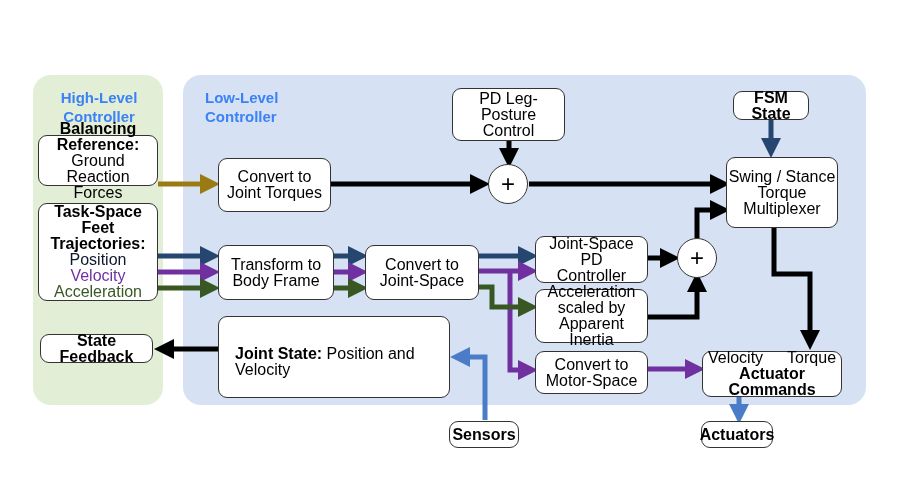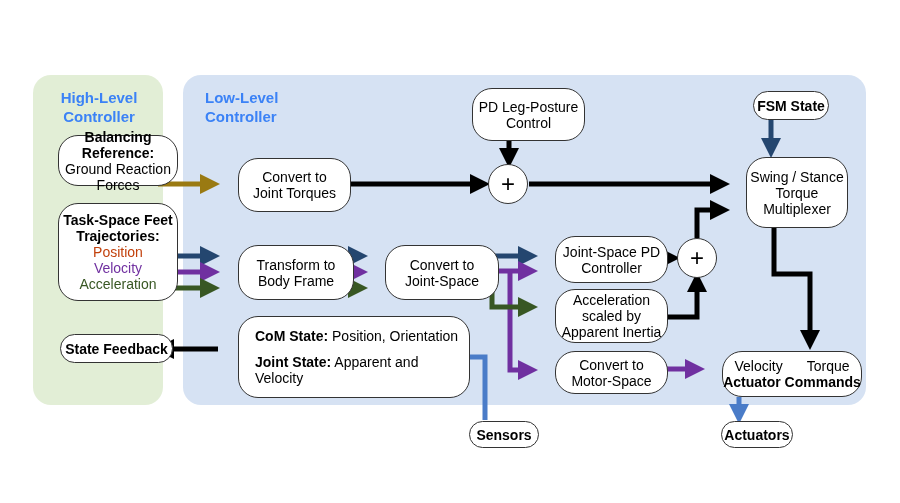--- a/index.html
+++ b/index.html
@@ -1,23 +1,23 @@
 <!DOCTYPE html>
 <html><head>
 <meta charset="utf-8">
 <style>
   html, body { margin:0; padding:0; background:#ffffff; }
   body { width:900px; height:503px; position:relative; overflow:hidden; font-family:"Liberation Sans", sans-serif; color:#000; }
   .panel { position:absolute; border-radius:18px; }
   #hl-panel { left:33px; top:75px; width:130px; height:330px; background:#e2eed6; }
   #ll-panel { left:183px; top:75px; width:683px; height:330px; background:#d6e2f3; }
   .panel-title { position:absolute; font-weight:bold; font-size:15px; line-height:19px; color:#3b82f6; }
-  .box { position:absolute; background:#fff; border:1.3px solid #333; border-radius:20px; box-sizing:border-box;
+  .box { position:absolute; background:#fff; border:1.3px solid #333; border-radius:9px; box-sizing:border-box;
          display:flex; flex-direction:column; align-items:center; justify-content:center; text-align:center;
-         font-size:14px; line-height:16px;margin-left:20px; }
+         font-size:16px; line-height:16px; }
   .box .b { font-weight:bold; }
   .circle { position:absolute; width:40px; height:40px; border-radius:50%; background:#fff; border:1.3px solid #333;
             box-sizing:border-box; display:flex; align-items:center; justify-content:center; font-size:24px; line-height:24px; }
   svg#arrows { position:absolute; left:0; top:0; }
   .left-text { text-align:left; align-items:flex-start; padding-left:16px; }
   .row { display:flex; gap:24px; }
 </style>
 </head>
 <body>
 
@@ -102,21 +102,21 @@
 
 <div class="box" style="left:38px;top:135px;width:120px;height:51px;">
   <div class="b">Balancing</div>
   <div class="b">Reference:</div>
   <div>Ground Reaction</div>
   <div>Forces</div>
 </div>
 <div class="box" style="left:38px;top:203px;width:120px;height:98px;">
   <div class="b">Task-Space Feet</div>
   <div class="b">Trajectories:</div>
-  <div style="color:#c2410c">Position</div>
+  <div style="color:#0f172a">Position</div>
   <div style="color:#7030a0">Velocity</div>
   <div style="color:#385723">Acceleration</div>
 </div>
 <div class="box" style="left:40px;top:334px;width:113px;height:29px;">
   <div class="b">State Feedback</div>
 </div>
 
 <div class="box" style="left:218px;top:158px;width:113px;height:54px;">
   <div>Convert to</div>
   <div>Joint Torques</div>
@@ -124,21 +124,21 @@
 <div class="box" style="left:452px;top:88px;width:113px;height:53px;">
   <div>PD Leg-Posture</div>
   <div>Control</div>
 </div>
 <div class="circle" style="left:488px;top:164px;">
     <span>+</span>
   </div>
 <div class="box" style="left:733px;top:91px;width:76px;height:29px;">
   <div class="b">FSM State</div>
 </div>
-<div class="box" style="left:726px;top:157px;width:102px;height:71px;">
+<div class="box" style="left:726px;top:157px;width:112px;height:71px;">
   <div>Swing / Stance</div>
   <div>Torque</div>
   <div>Multiplexer</div>
 </div>
 <div class="box" style="left:218px;top:245px;width:116px;height:55px;">
   <div>Transform to</div>
   <div>Body Frame</div>
 </div>
 <div class="box" style="left:365px;top:245px;width:114px;height:55px;">
   <div>Convert to</div>
@@ -161,23 +161,22 @@
   <div>Motor-Space</div>
 </div>
 <div class="box" style="left:702px;top:351px;width:140px;height:46px;">
   <div class="row">
     <span>Velocity</span>
     <span>Torque</span>
   </div>
   <div class="b">Actuator Commands</div>
 </div>
 <div class="box left-text" style="left:218px;top:316px;width:232px;height:82px;">
-  <div><span class="b">CoM State:</span><span> Position, Orientation</span></div>
   <div style="height:10px"></div>
-  <div><span class="b">Joint State:</span><span> Apparent and Velocity</span></div>
+  <div><span class="b">Joint State:</span><span> Position and Velocity</span></div>
 </div>
 
 <div class="box" style="left:449px;top:421px;width:70px;height:27px;justify-content:center;">
   <div class="b">Sensors</div>
 </div>
 <div class="box" style="left:701px;top:421px;width:72px;height:27px;">
   <div class="b">Actuators</div>
 </div>
 
 </body></html>

